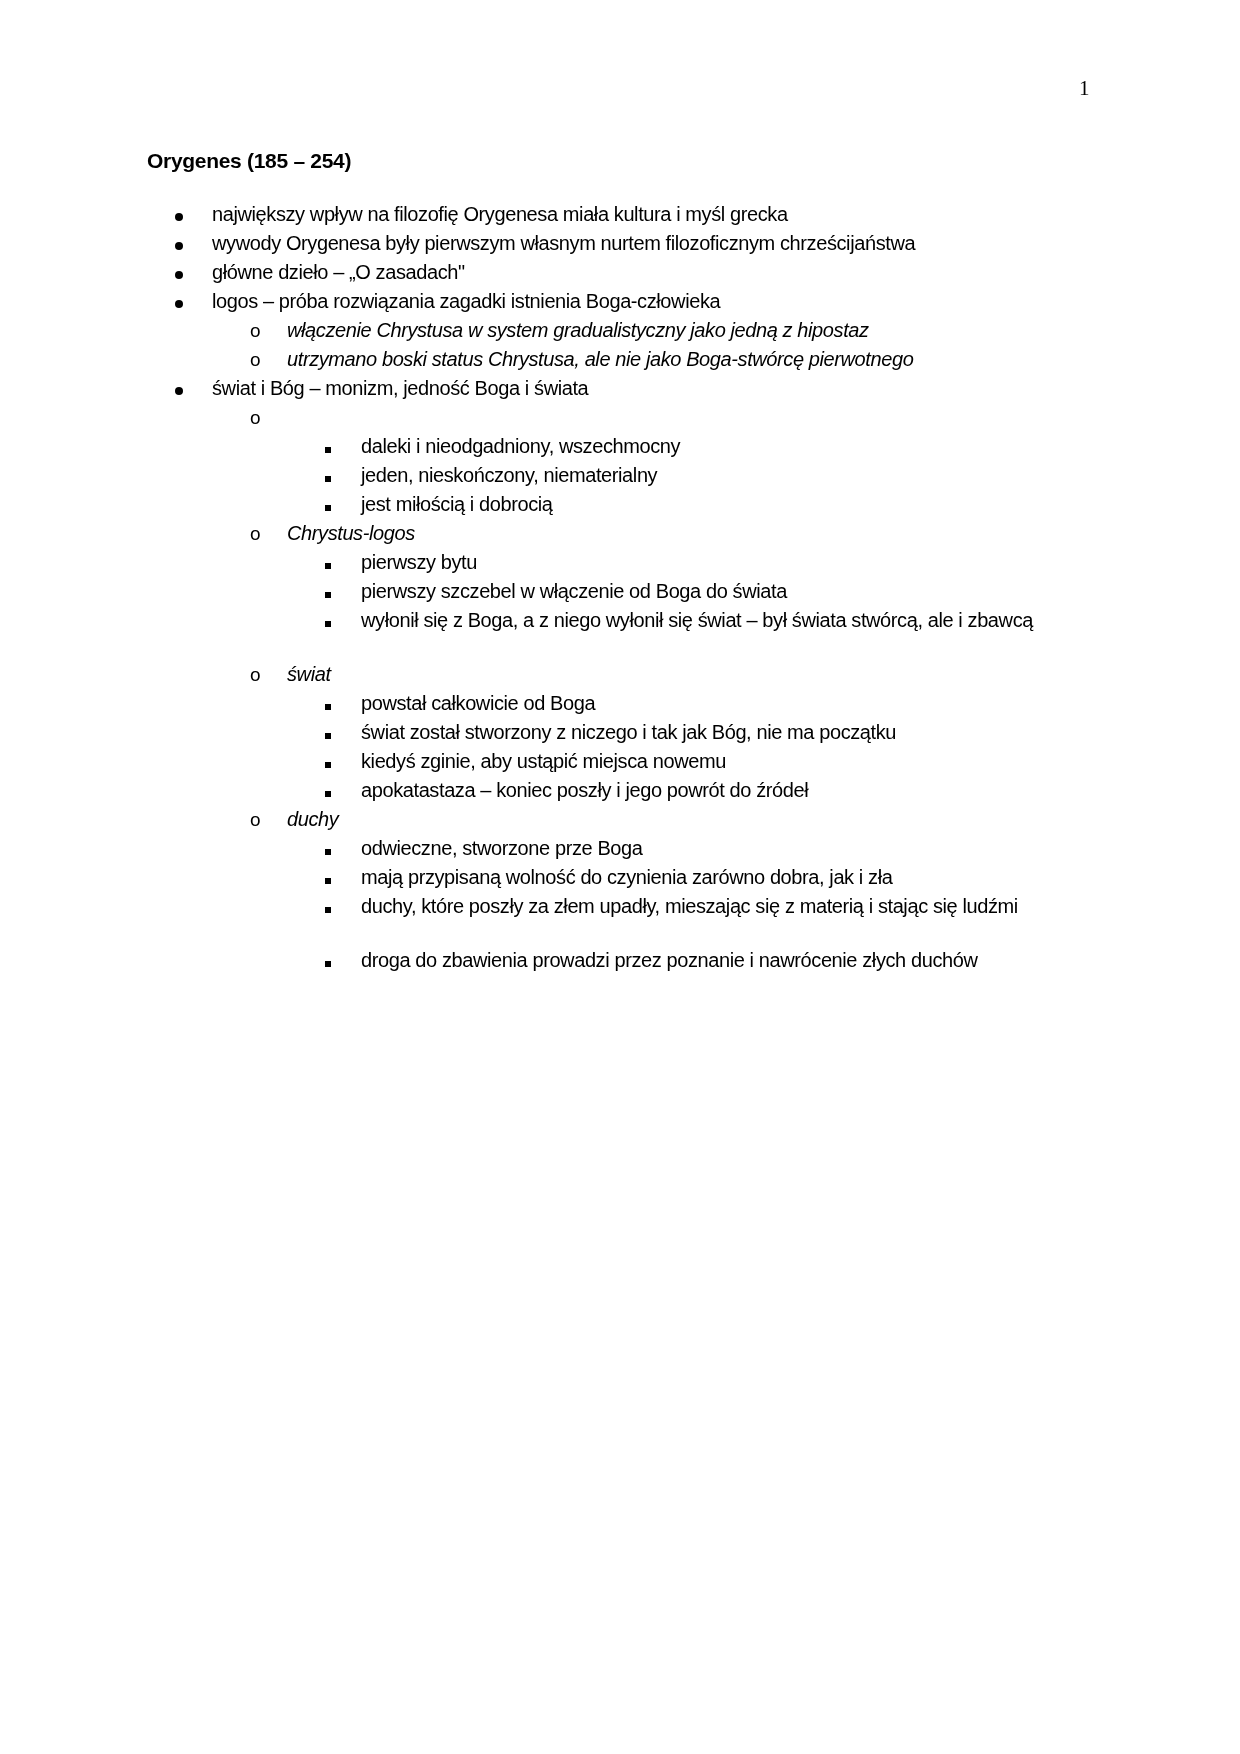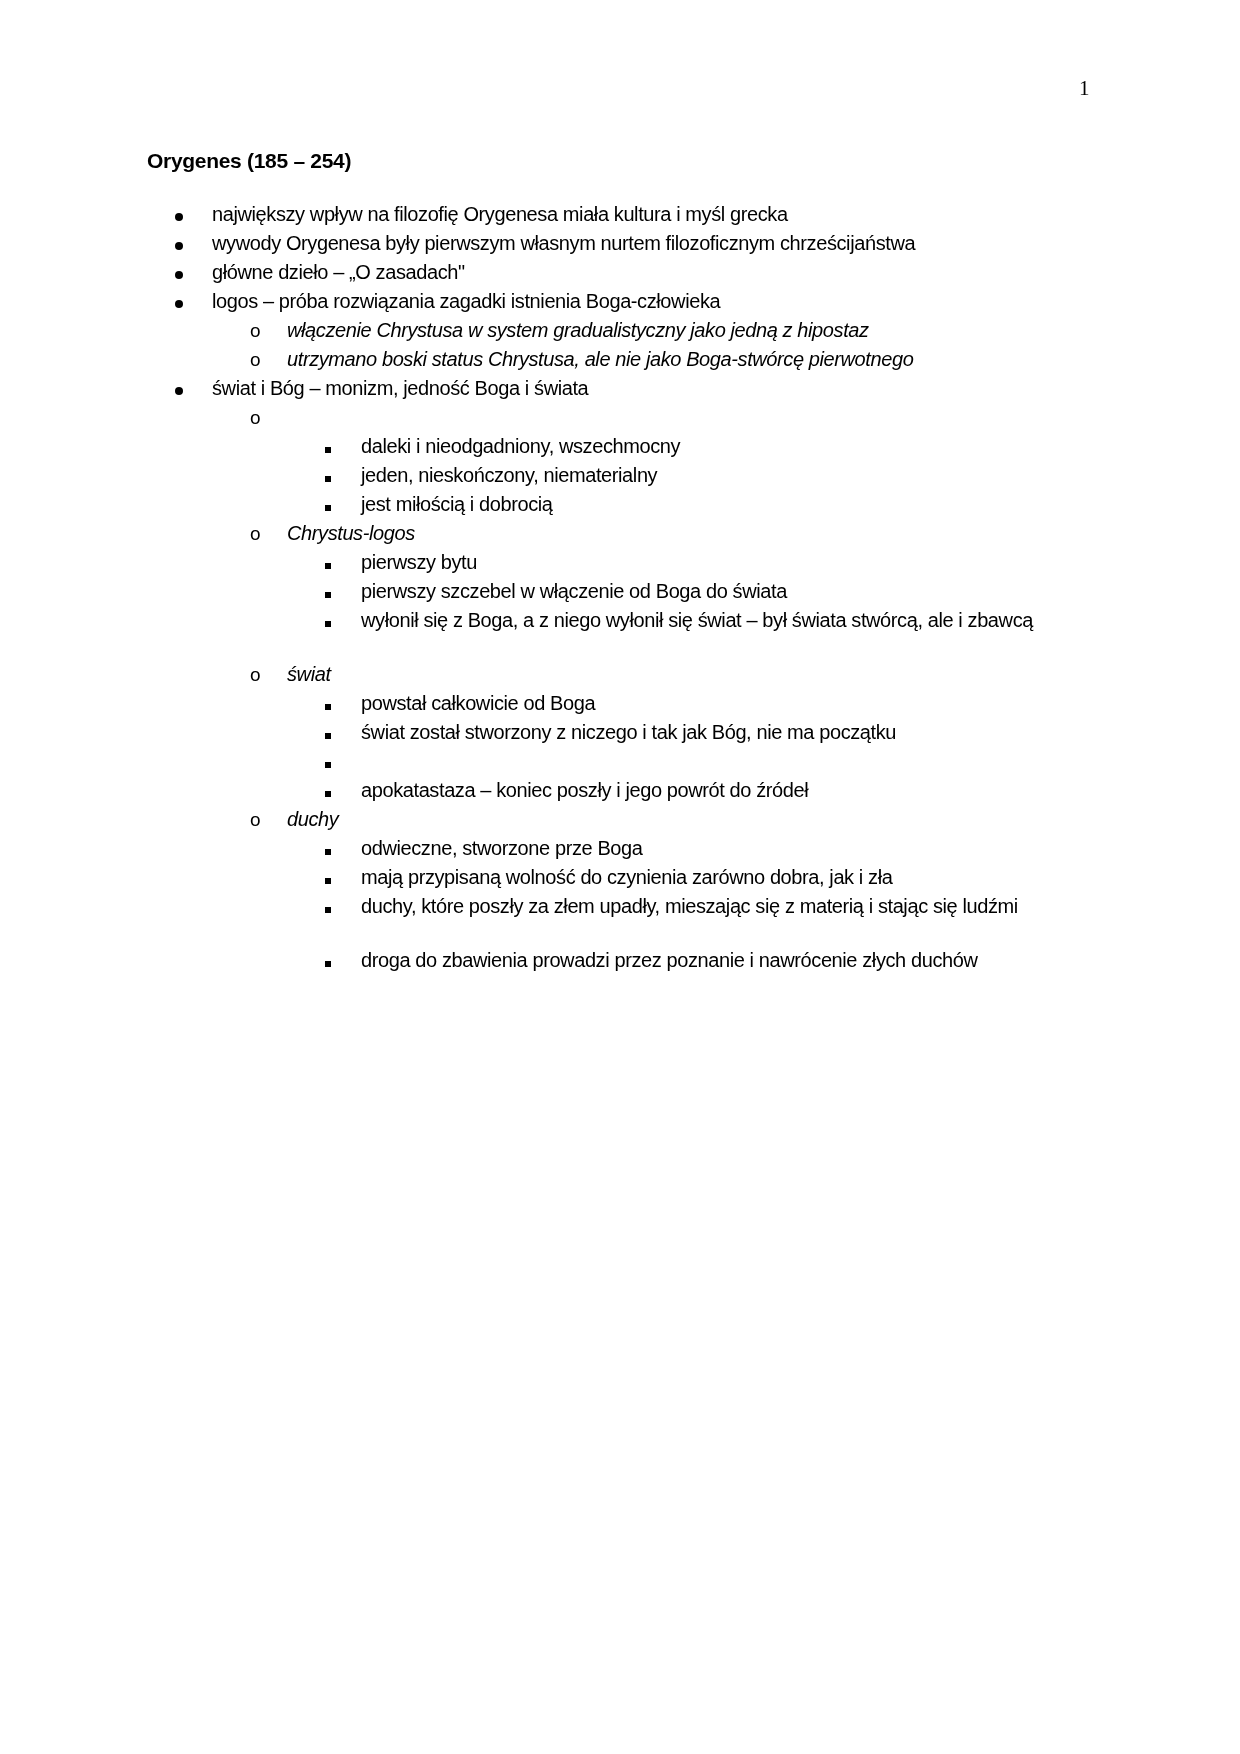--- a/index.html
+++ b/index.html
@@ -167,20 +167,21 @@
     <div class="row">
       <span class="marker lvl3"><span class="bullet-square"></span></span>
       <span class="text lvl3">powstał całkowicie od Boga</span>
     </div>
     <div class="row">
       <span class="marker lvl3"><span class="bullet-square"></span></span>
       <span class="text lvl3">świat został stworzony z niczego i tak jak Bóg, nie ma początku</span>
     </div>
     <div class="row">
       <span class="marker lvl3"><span class="bullet-square"></span></span>
+      <span class="text lvl3">kiedyś zginie, aby ustąpić miejsca nowemu</span>
     </div>
     <div class="row">
       <span class="marker lvl3"><span class="bullet-square"></span></span>
       <span class="text lvl3">apokatastaza – koniec poszły i jego powrót do źródeł</span>
     </div>
 
     <div class="row">
       <span class="marker lvl2 bullet-o">o</span>
       <span class="text lvl2">duchy</span>
     </div>

